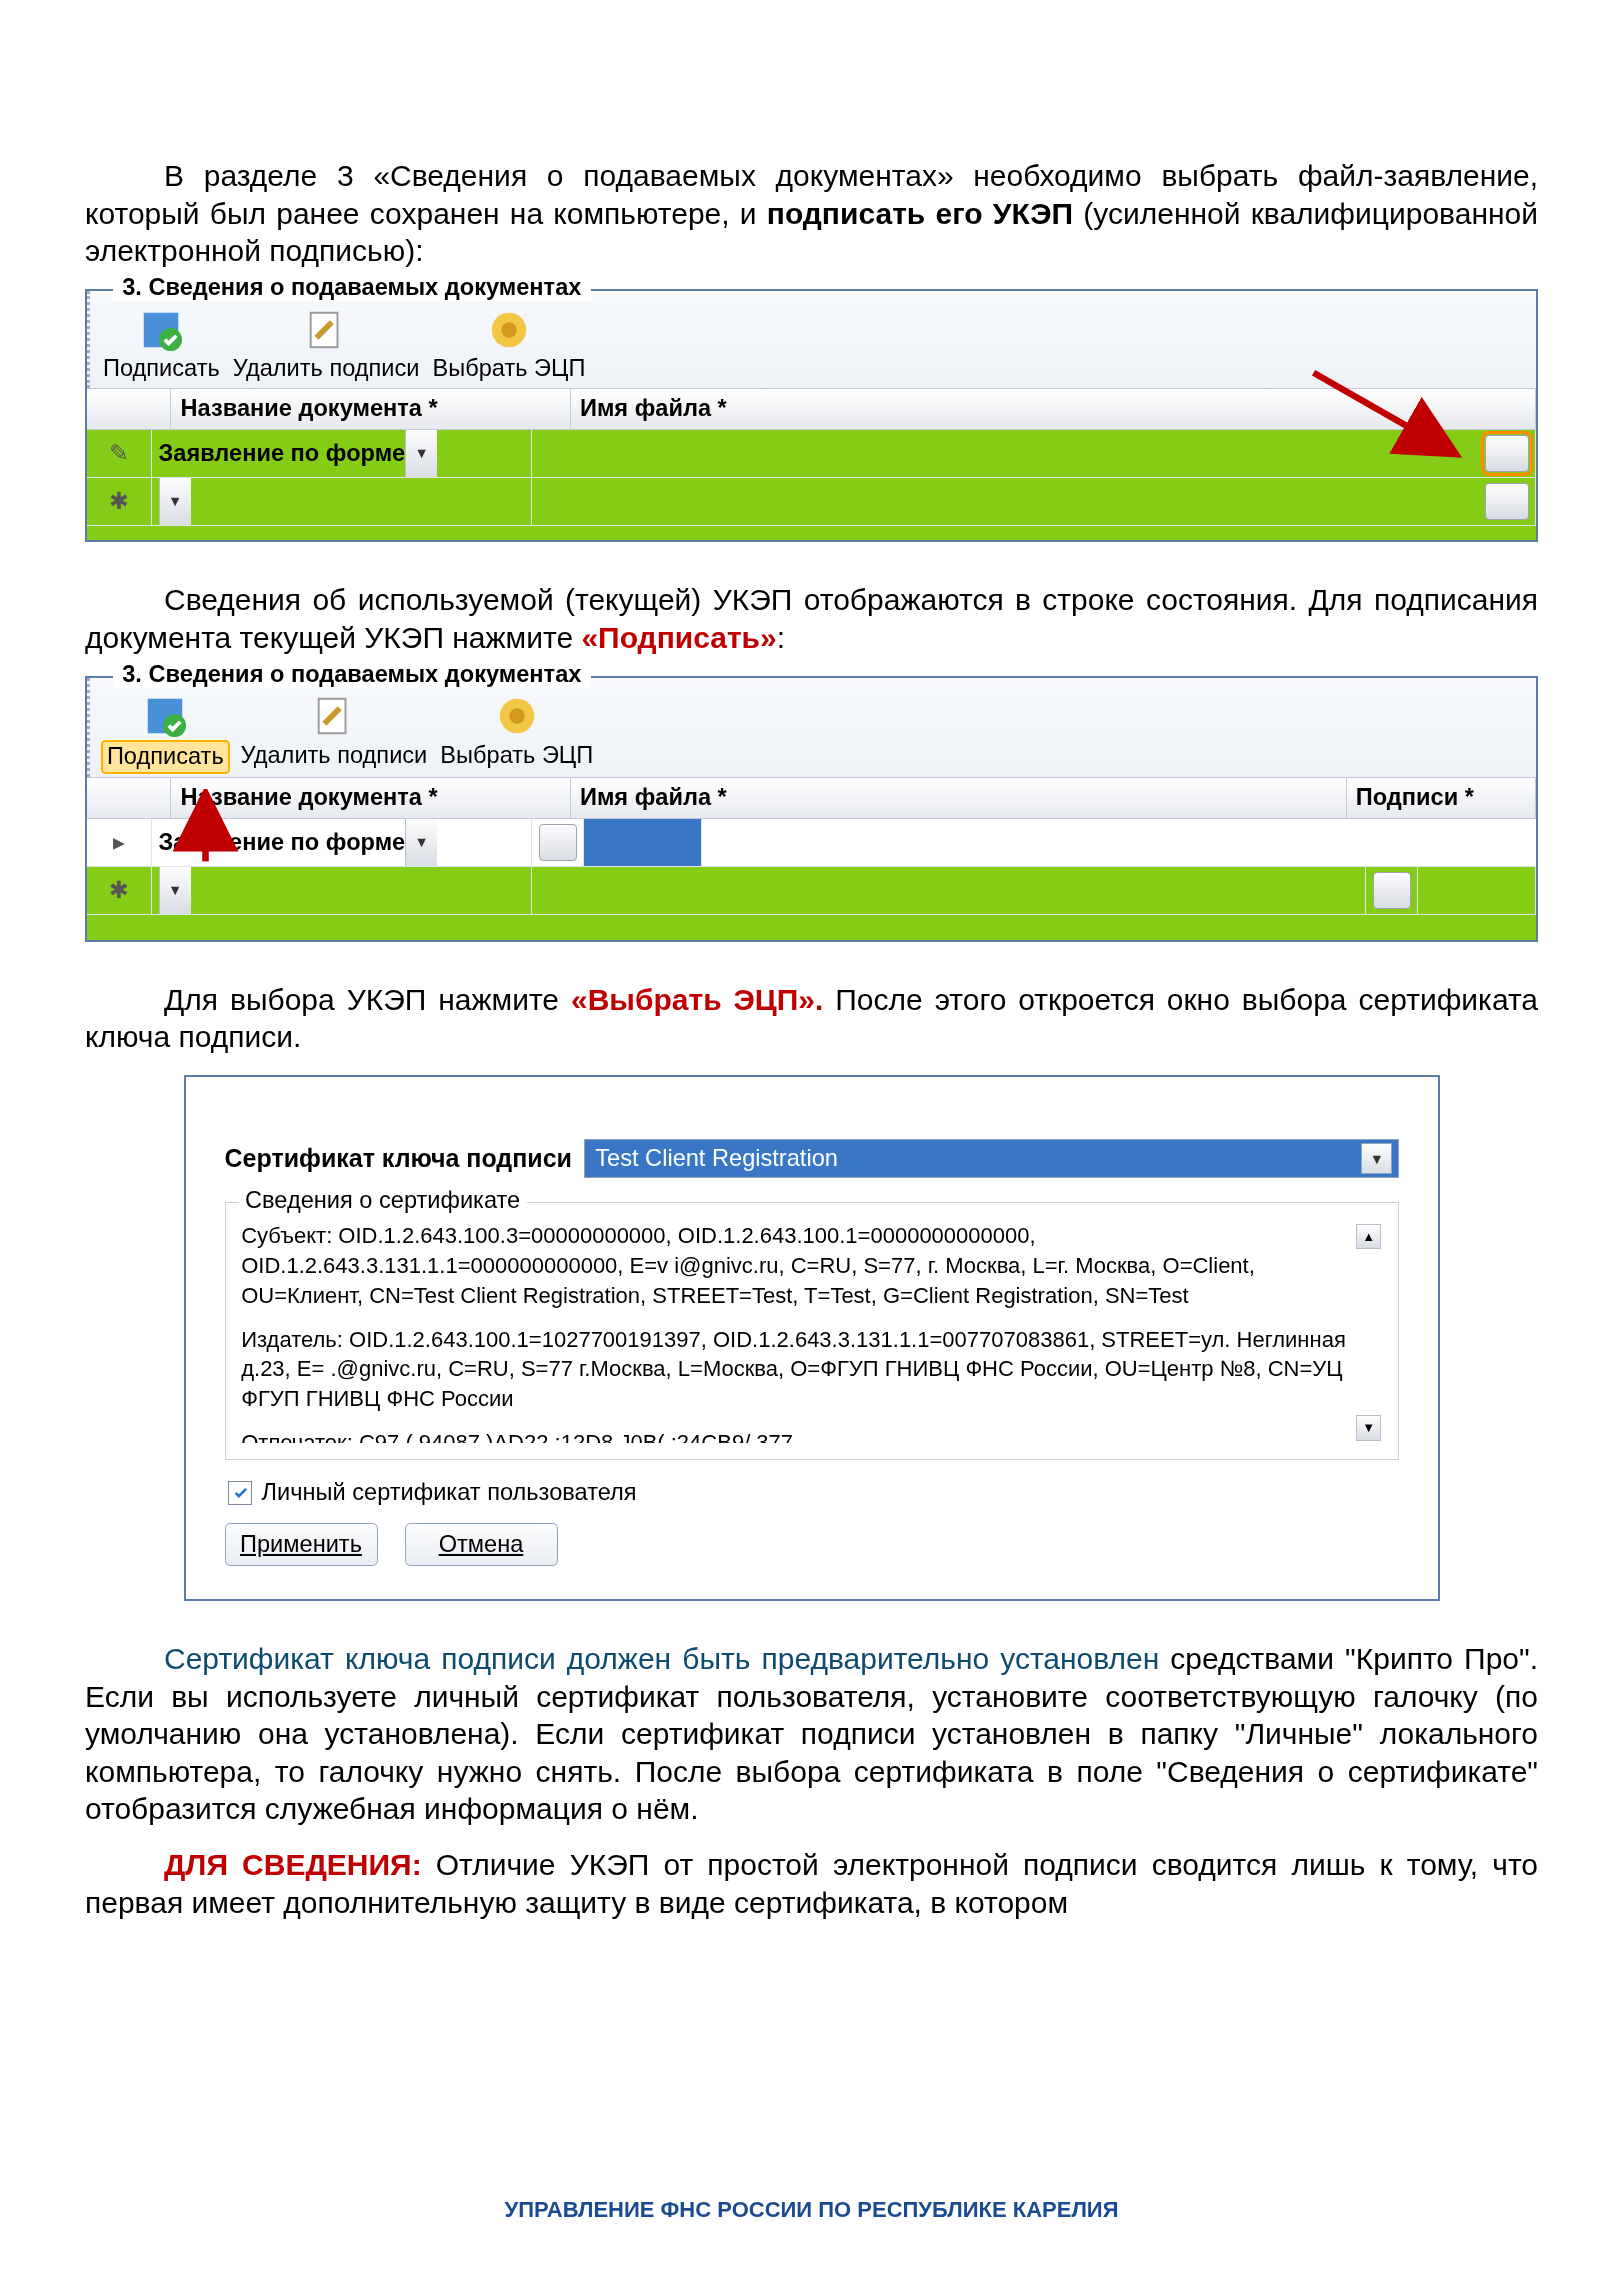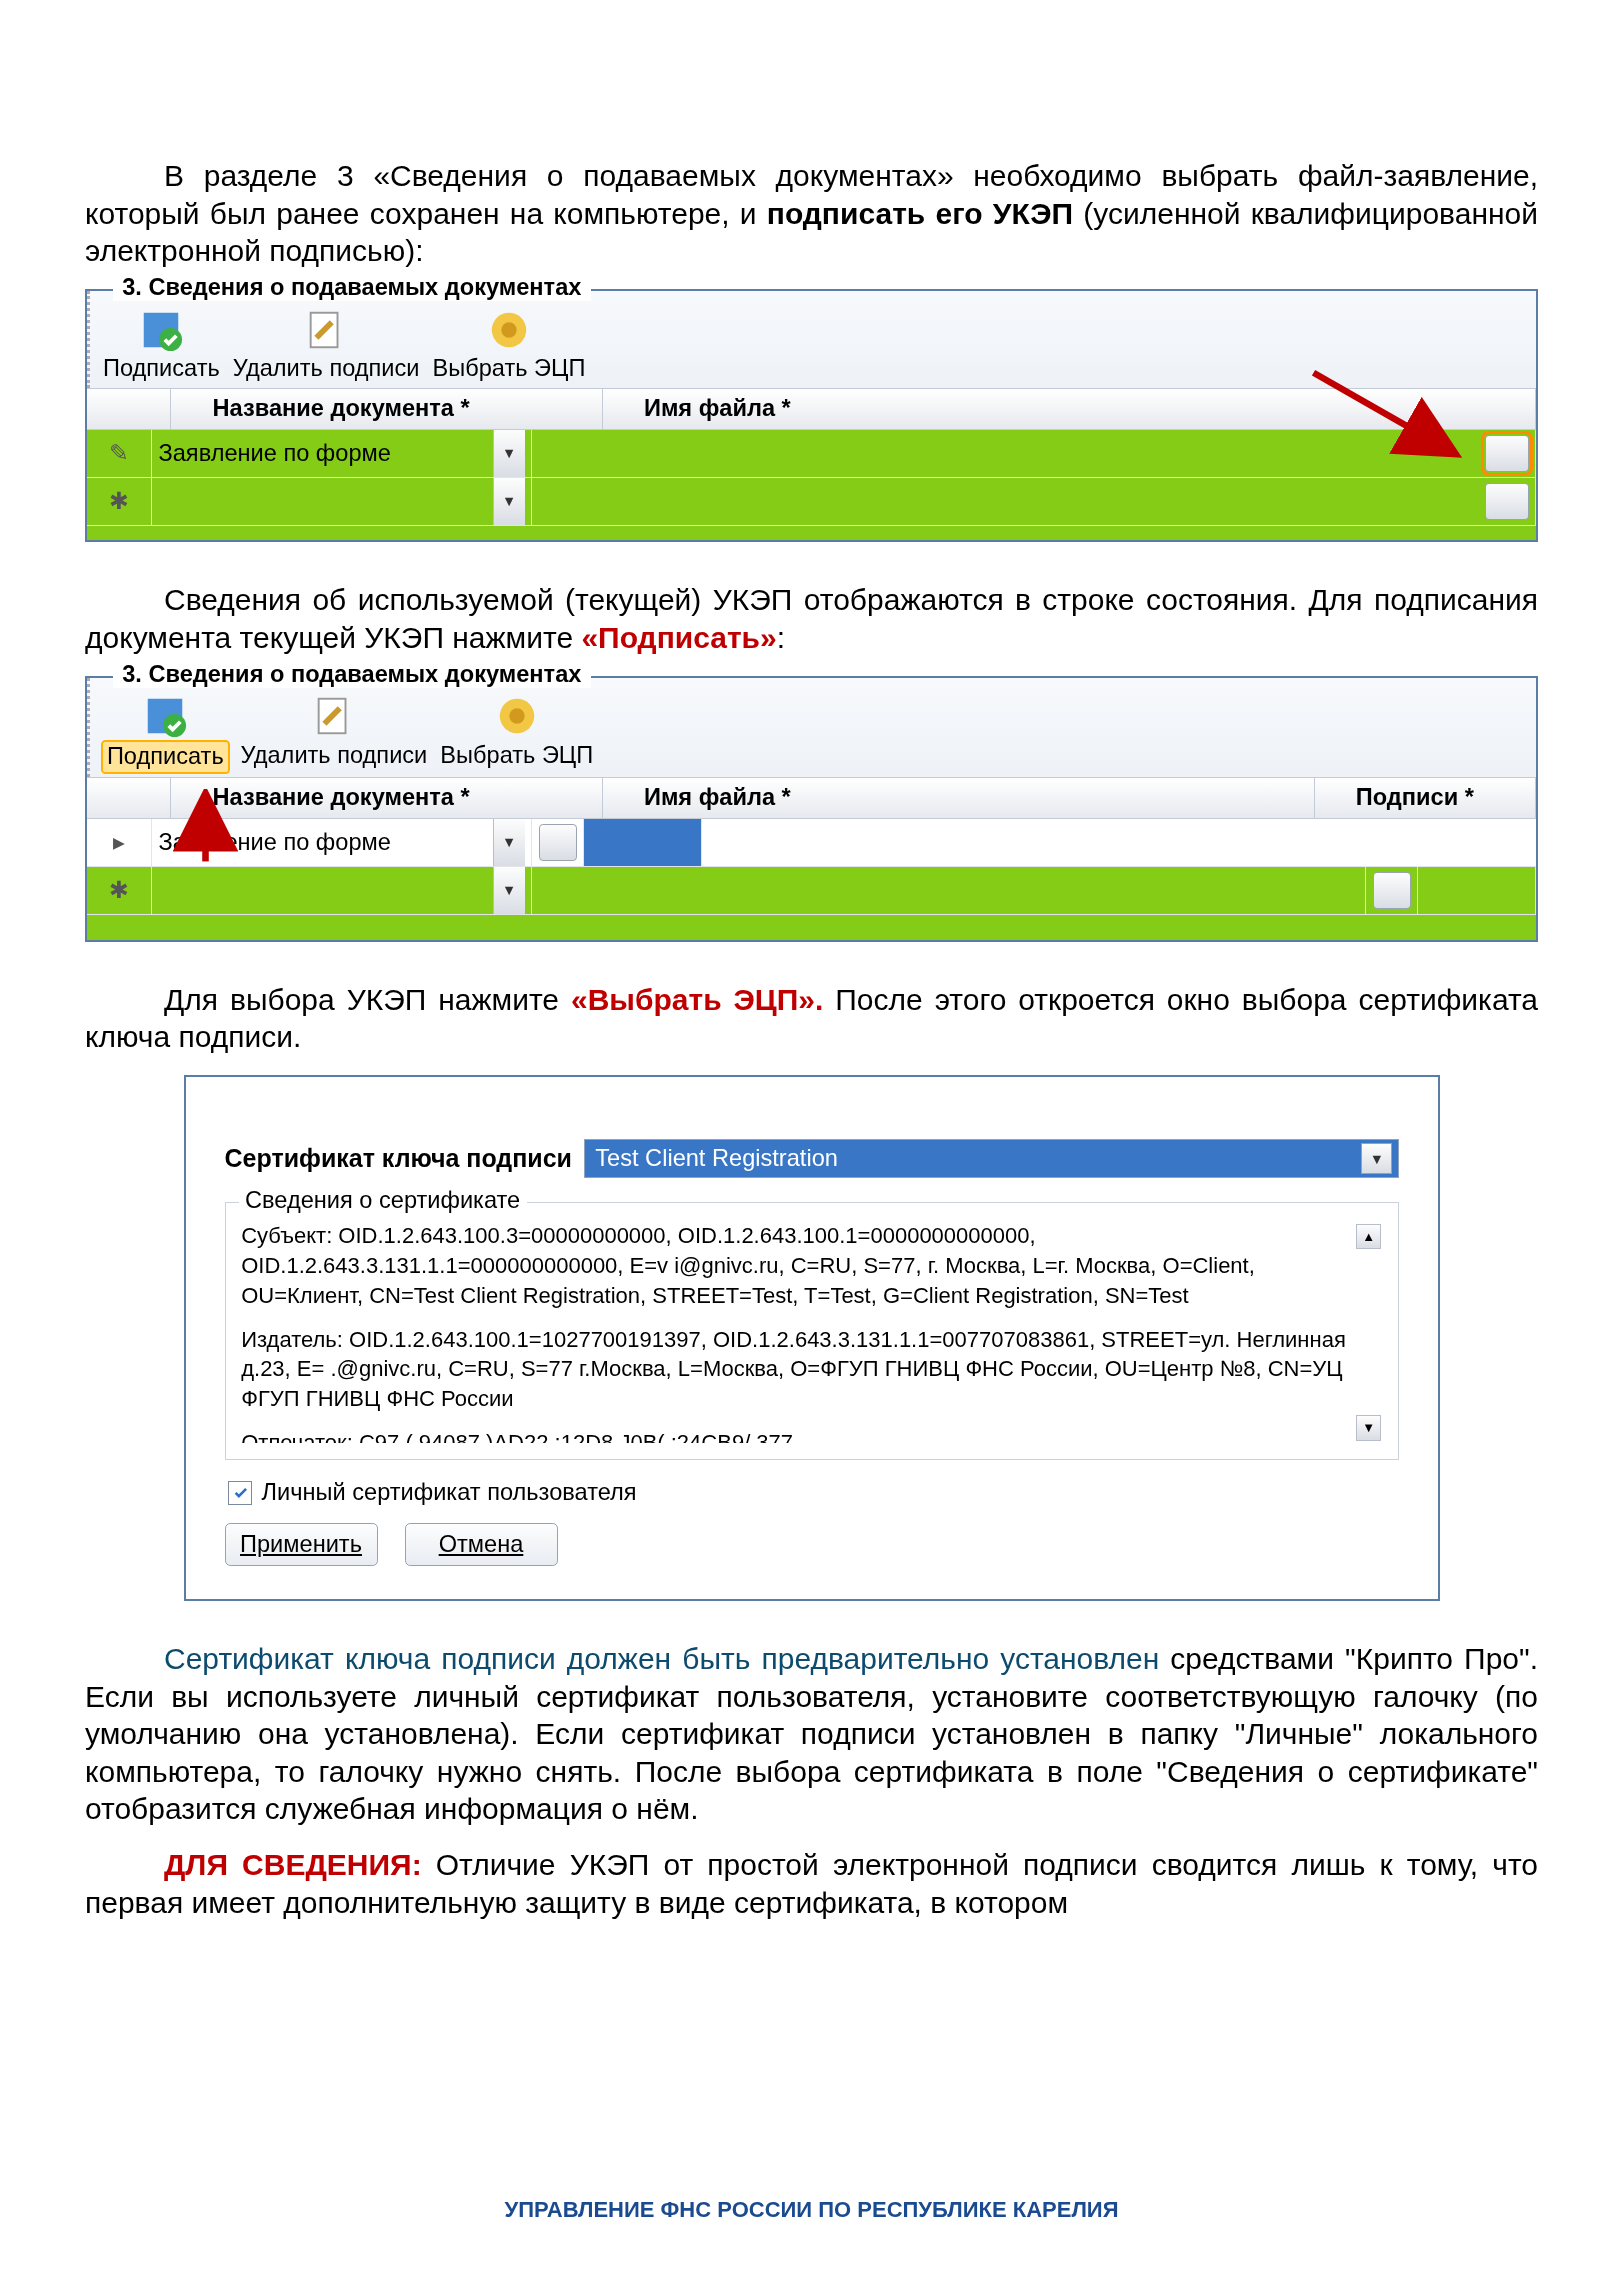--- a/index.html
+++ b/index.html
@@ -48,38 +48,37 @@
     border-left: 3.9px dotted #aab;
   }
   .tool-btn { cursor: pointer; text-align: center; font-size: 23.6px; }
   .tool-btn .icon { width: 46px; height: 46px; margin: 0 auto 2.6px auto; }
   .icon svg { width: 100%; height: 100%; }
   .grid-head {
     display: flex;
     background: linear-gradient(#fff,#e6e9ee);
     border-top: 1.3px solid #c3cbd6;
     border-bottom: 1.3px solid #c3cbd6;
-    gap: 32px;
   }
   .grid-head > div {
     font-size: 23.6px; font-weight: bold;
     padding: 6.5px 9.2px;
     border-right: 0.7px solid #c3cbd6;
   }
   .row {
     display: flex; align-items: center;
     height: 47px;
     border-bottom: 0.7px solid #e1e4ea;
     font-size: 23.6px;
   }
   .row .cell { border-right: 0.7px solid #e1e4ea; height: 100%; display: flex; align-items: center; padding: 0 6.5px; box-sizing: border-box; }
   .row .marker { width: 65px; justify-content: center; color: #555; }
   .combo {
     width: 100%; height: 100%; display: flex; align-items: center;
-    justify-content: space-between;
+    font-weight: bold;
   }
   .combo .arrow { width: 31px; align-self: stretch; background: linear-gradient(#fdfdfd,#d9dde4); border-left: 0.7px solid #b7bec9; display:flex;align-items:center;justify-content:center; font-size:14.4px; color:#333;}
   .file-btn {
     width: 42px; height: 35px;
     background: linear-gradient(#fdfdfd,#d9dde4);
     border: 1.3px solid #9aa3b1; border-radius: 3.9px;
   }
   .highlight-box { outline: 3.9px solid #ff8c00; outline-offset: 1.3px; }
   .sign-hi { background:#ffe49a; outline:2.6px solid #ffb200; border-radius:2.6px; padding:1.3px 3.9px; }
 

